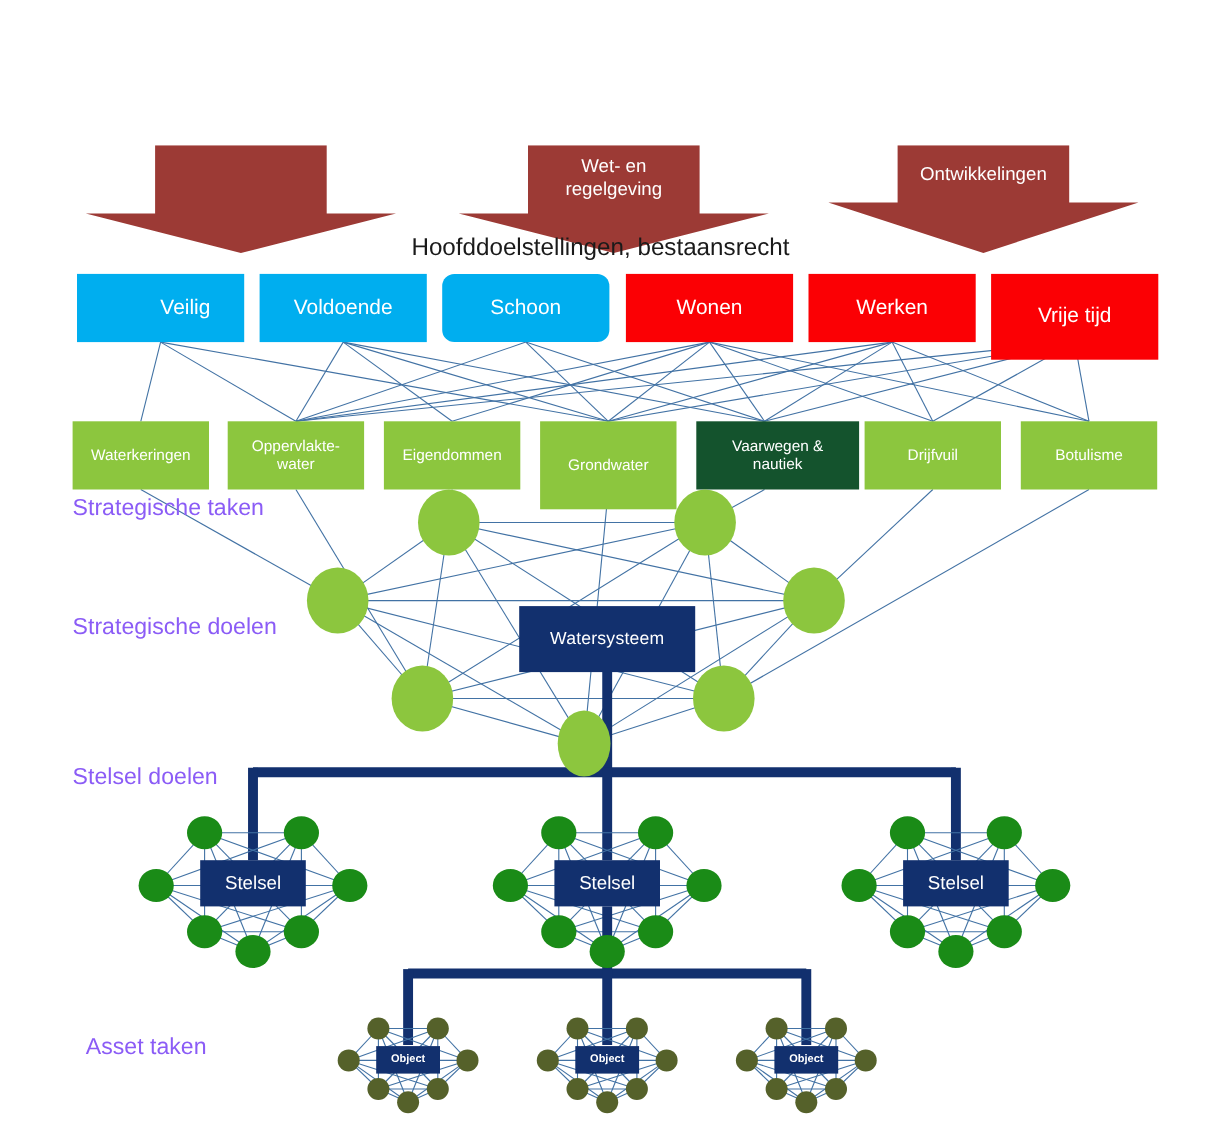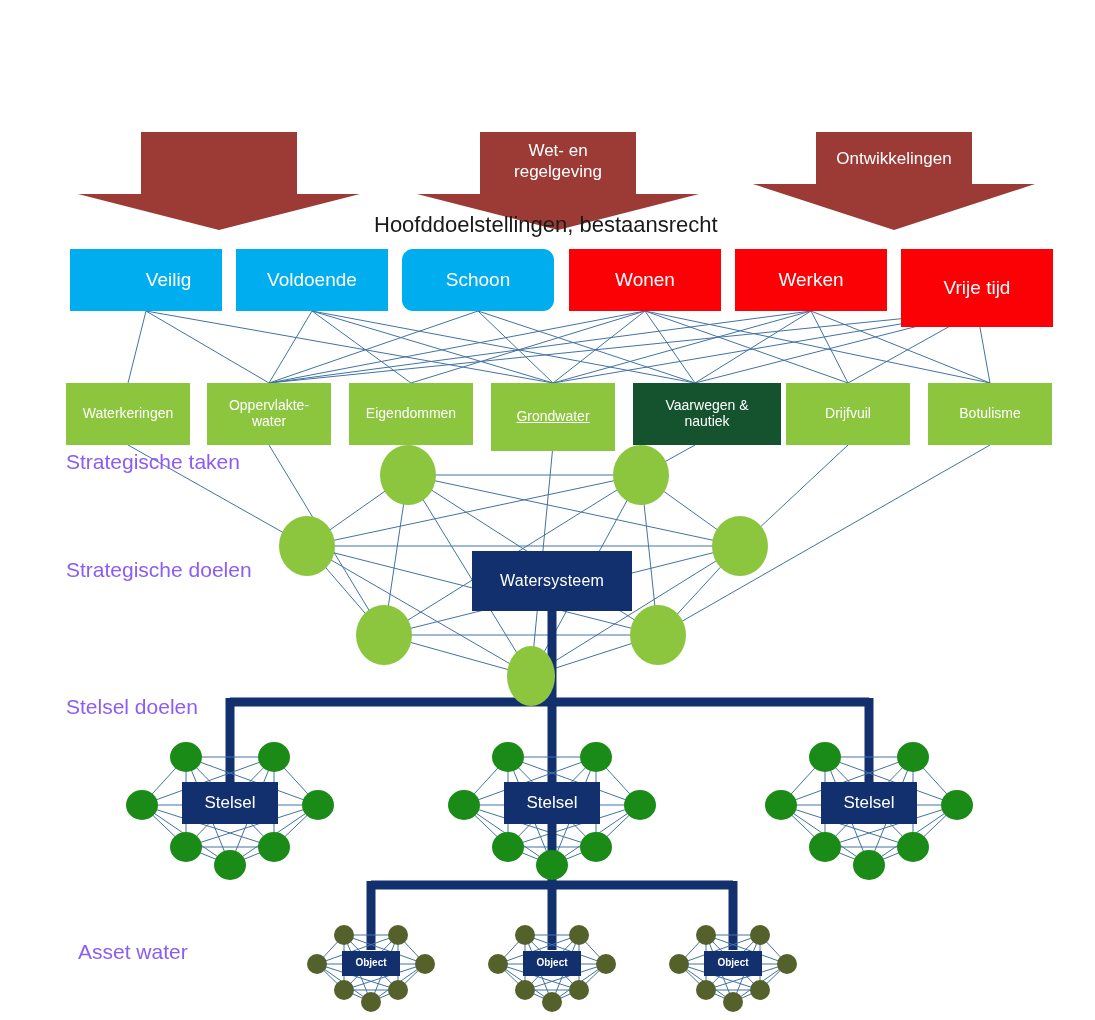--- a/index.html
+++ b/index.html
@@ -283,40 +283,40 @@
       <div class="node taskbox" style="left: 66px; top: 383px; width: 124px; height: 62px; background: rgb(140, 198, 62);">
         <span style="white-space: pre-line;">Waterkeringen</span>
       </div>
       <div class="node taskbox" style="left: 207px; top: 383px; width: 124px; height: 62px; background: rgb(140, 198, 62);">
         <span style="white-space: pre-line;">Oppervlakte-
 water</span>
       </div>
       <div class="node taskbox" style="left: 349px; top: 383px; width: 124px; height: 62px; background: rgb(140, 198, 62);">
         <span style="white-space: pre-line;">Eigendommen</span>
       </div>
-      <div class="node taskbox" style="left: 491px; top: 383px; width: 124px; height: 68px; background: rgb(140, 198, 62); text-decoration: underline;">
+      <div class="node taskbox" style="left: 491px; top: 383px; width: 124px; height: 80px; background: rgb(140, 198, 62);">
         <span style="white-space: pre-line;">Grondwater</span>
       </div>
       <div class="node taskbox" style="left: 633px; top: 383px; width: 148px; height: 62px; background: #14532d; text-align: center;">
         <span style="white-space: pre-line;">Vaarwegen &amp;
 nautiek</span>
       </div>
       <div class="node taskbox" style="left: 786px; top: 383px; width: 124px; height: 62px; background: rgb(140, 198, 62);">
         <span style="white-space: pre-line;">Drijfvuil</span>
       </div>
       <div class="node taskbox" style="left: 928px; top: 383px; width: 124px; height: 62px; background: rgb(140, 198, 62);">
         <span style="white-space: pre-line;">Botulisme</span>
       </div>
     </div>
 
   <div id="rowlabels">
       <div class="rowlabel" style="left: 66px; top: 450px;">Strategische taken</div>
       <div class="rowlabel" style="left: 66px; top: 558px;">Strategische doelen</div>
       <div class="rowlabel" style="left: 66px; top: 695px;">Stelsel doelen</div>
-      <div class="rowlabel" style="left: 78px; top: 940px;">Asset water</div>
+      <div class="rowlabel" style="left: 78px; top: 940px;">Asset taken</div>
     </div>
 
   <div id="watersysteem">
       <div class="dot" style="left: 380px; top: 445px; width: 56px; height: 60px; background: rgb(140, 198, 62);"></div>
       <div class="dot" style="left: 613px; top: 445px; width: 56px; height: 60px; background: rgb(140, 198, 62);"></div>
       <div class="dot" style="left: 279px; top: 516px; width: 56px; height: 60px; background: rgb(140, 198, 62);"></div>
       <div class="dot" style="left: 712px; top: 516px; width: 56px; height: 60px; background: rgb(140, 198, 62);"></div>
       <div class="dot" style="left: 356px; top: 605px; width: 56px; height: 60px; background: rgb(140, 198, 62);"></div>
       <div class="dot" style="left: 630px; top: 605px; width: 56px; height: 60px; background: rgb(140, 198, 62);"></div>
       <div class="dot" style="left: 507px; top: 646px; width: 48px; height: 60px; background: rgb(140, 198, 62);"></div>

